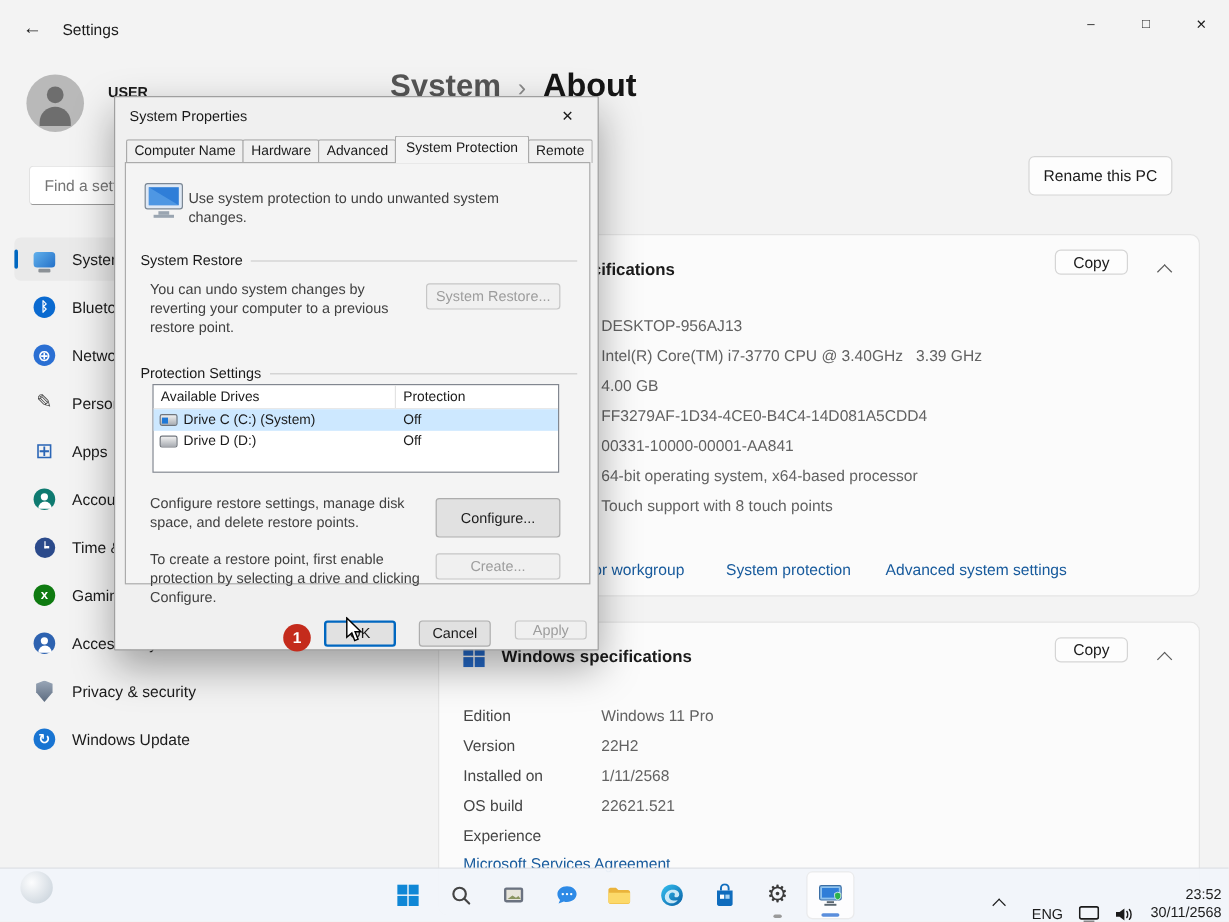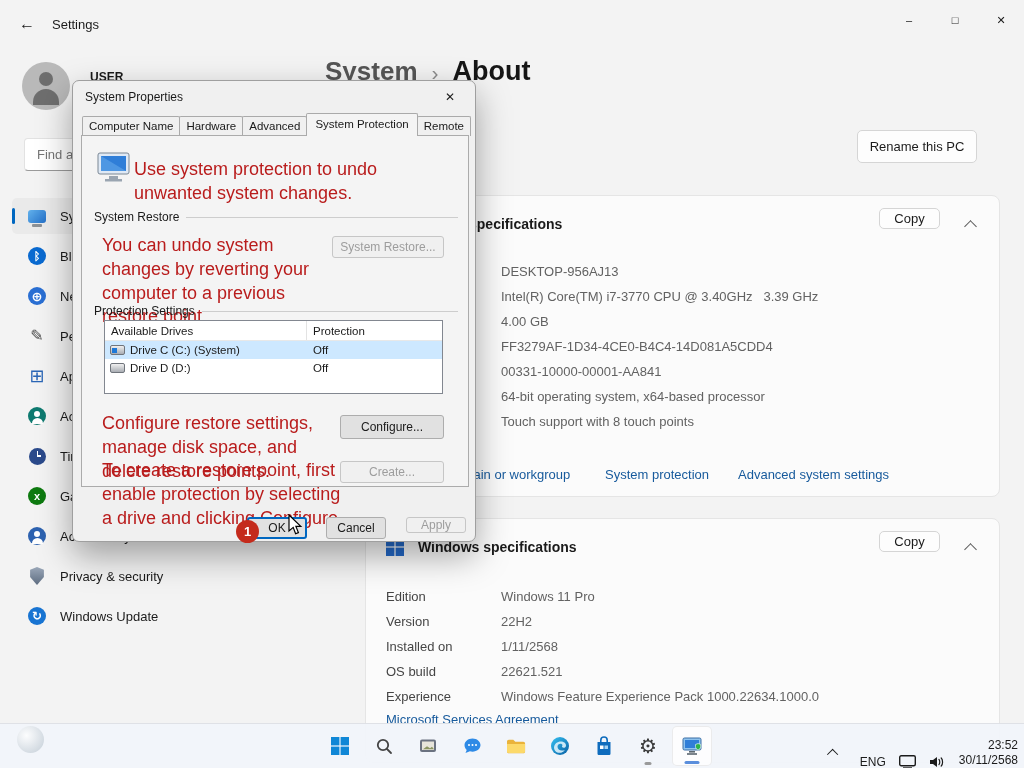--- a/index.html
+++ b/index.html
@@ -58,28 +58,28 @@
   .icon-laptop{width:20px;height:13px;border:2px solid #474747;border-radius:2.5px;position:relative;flex:none}
   .icon-laptop::after{content:"";position:absolute;left:-4px;bottom:-5px;width:24px;height:2.5px;background:#474747;border-radius:1px}
   .spec-rows{position:absolute;left:0;width:100%}
   .spec-row{display:flex;align-items:center;height:25px;padding:0 20px}
   .spec-label{width:115px;flex:none;font-size:13px;color:#454545}
   .spec-value{font-size:13px;color:#626262;white-space:pre-wrap}
   .card-link{position:absolute;font-size:13px;color:#175a9c;cursor:default;text-decoration:none}
   .underlined{}
 
   
-  .dialog{position:absolute;left:72px;top:80px;width:404px;height:462px;background:#f0f0f0;border:1px solid #9f9f9f;border-radius:7px;box-shadow:0 14px 34px rgba(0,0,0,.35);z-index:20}
+  .dialog{position:absolute;left:95px;top:80px;width:404px;height:462px;background:#f0f0f0;border:1px solid #9f9f9f;border-radius:1px;box-shadow:0 14px 34px rgba(0,0,0,.35);z-index:20}
   .dlg-title{position:absolute;left:12px;top:9px;font-size:12px;color:#1a1a1a}
   .dlg-close{position:absolute;right:8px;top:5px;width:34px;height:22px;border:none;background:transparent;font-size:12px;color:#1a1a1a;cursor:default}
   .dlg-tabs{position:absolute;left:9px;top:33px;display:flex;align-items:flex-end;height:22px}
   .dlg-tab{font-family:inherit;font-size:11.5px;color:#1a1a1a;background:#f0f0f0;border:1px solid #aaa;border-bottom:none;padding:3px 6px 4px;margin-right:-1px;cursor:default;border-radius:2px 2px 0 0}
   .dlg-tab.active{background:#f4f4f4;position:relative;z-index:3;padding:4px 8px 6px;box-shadow:inset 0 2px 0 #e8a33d00}
   .dlg-panel{position:absolute;left:8px;top:54px;width:388px;height:352px;background:#f4f4f4;border:1px solid #ababab}
-  .dlg-text{font-size:18px;color:#b91c1c;line-height:1.32}
+  .dlg-text{font-size:12px;color:#404040;line-height:1.32}
   .grp{position:absolute;display:flex;align-items:center;width:364px}
   .grp-label{font-size:12px;color:#1a1a1a;white-space:nowrap}
   .grp-line{flex:1;height:1px;background:#cdcdcd;margin-left:7px;margin-top:1px}
   .btn32{font-family:inherit;font-size:12px;color:#1a1a1a;background:#e1e1e1;border:1px solid #adadad;border-radius:3px;cursor:default}
   .btn32.dis{color:#9d9d9d;background:#f0f0f0;border-color:#c6c6c6}
   .btn32.def{border:2px solid #0067c0}
   .pt-list{position:absolute;background:#fff;border:1px solid #828790}
   .pt-header{display:flex;height:20px;align-items:center;border-bottom:1px solid #e8e8e8;font-size:11.5px;color:#1a1a1a}
   .pt-h1{flex:0 0 202px;padding-left:6px;border-right:1px solid #e3e3e3;height:100%;display:flex;align-items:center}
   .pt-h2{padding-left:6px}
@@ -271,21 +271,20 @@
       <div class="spec-row">
           <span class="spec-label">Installed on</span>
           <span class="spec-value">1/11/2568</span>
         </div>
       <div class="spec-row">
           <span class="spec-label">OS build</span>
           <span class="spec-value">22621.521</span>
         </div>
       <div class="spec-row">
           <span class="spec-label">Experience</span>
-          <span class="spec-value">Windows Feature Experience Pack 1000.22634.1000.0</span>
         </div>
     </div>
     <a class="card-link underlined" style="left:20px;top:193px">Microsoft Services Agreement</a>
   </section>
 
   <div class="dialog">
     <span class="dlg-title">System Properties</span>
     <button class="dlg-close">✕</button>
     <div class="dlg-tabs">
       <button class="dlg-tab">Computer Name</button>
@@ -329,21 +328,21 @@
         </div>
         <div class="pt-row">
           <span class="pt-cell1">
               <span class="drive-ico"></span>
               <span>Drive D (D:)</span>
             </span>
           <span class="pt-cell2">Off</span>
         </div>
       </div>
       <div class="dlg-text abs" style="left:20px;top:276px;width:235px">Configure restore settings, manage disk space, and delete restore points.</div>
-      <button class="btn32 abs" style="left:258px;top:279px;width:104px;height:24px">Configure...</button>
+      <button class="btn32 abs" style="left:258px;top:279px;width:104px;height:33px">Configure...</button>
       <div class="dlg-text abs" style="left:20px;top:323px;width:245px">To create a restore point, first enable protection by selecting a drive and clicking Configure.</div>
       <button class="btn32 dis abs" style="left:258px;top:325px;width:104px;height:22px">Create...</button>
     </div>
     <button class="btn32 def abs" style="left:174px;top:436px;width:60px;height:22px">OK</button>
     <button class="btn32 abs" style="left:253px;top:436px;width:60px;height:22px">Cancel</button>
     <button class="btn32 dis abs" style="left:333px;top:436px;width:60px;height:16px">Apply</button>
   </div>
 
   <div class="badge">1</div>
   <svg class="cursor" width="16" height="22" viewBox="0 0 16 22">

